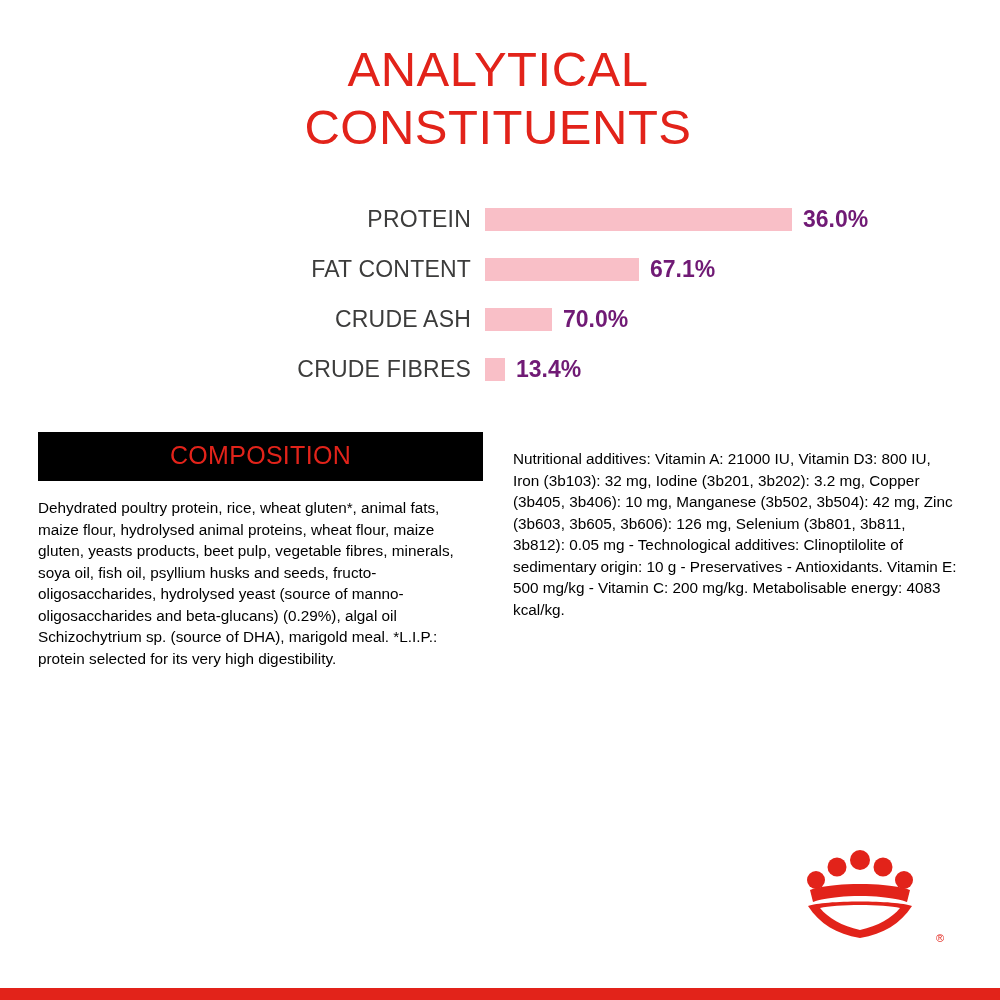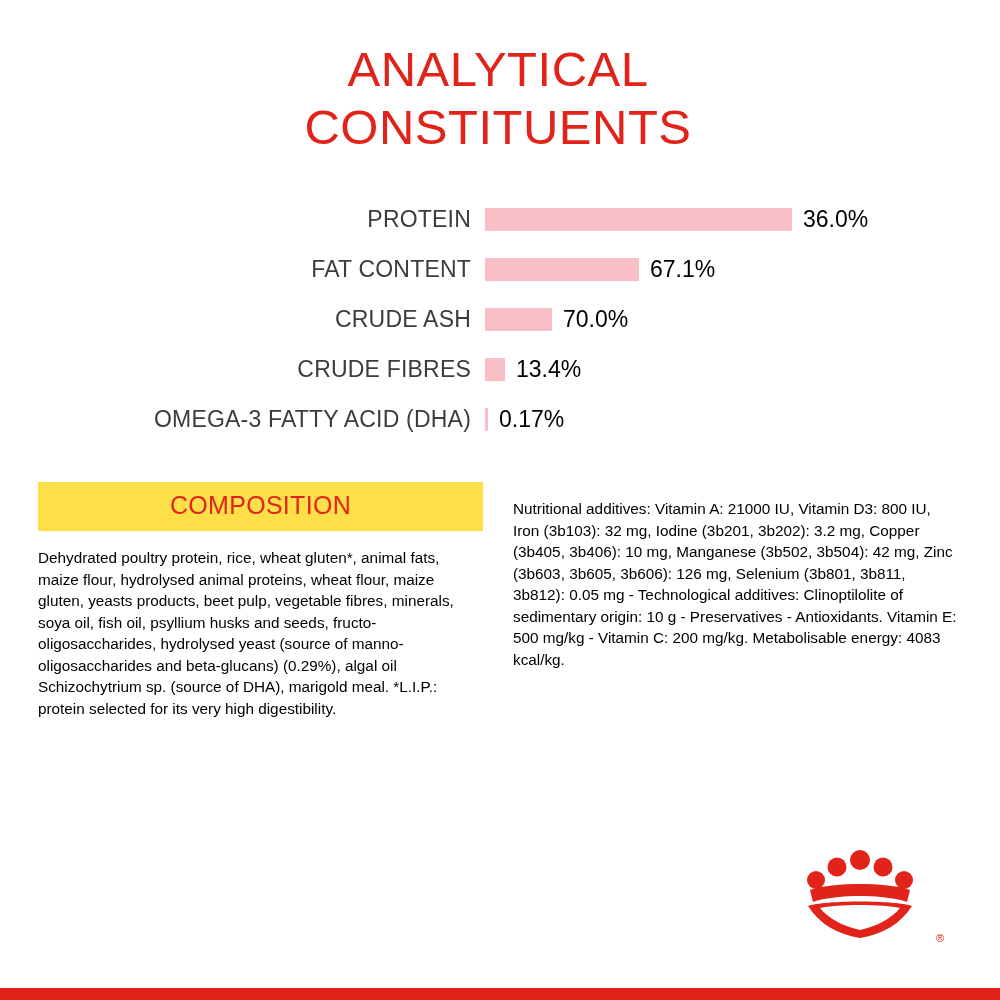--- a/index.html
+++ b/index.html
@@ -62,38 +62,38 @@
     display: flex;
     align-items: center;
   }
   .bar {
     height: 23px;
     background: #f9bfc7;
     display: block;
   }
   .bar-value {
     font-size: 23px;
-    font-weight: normal;
-    color: #000000;
+    font-weight: bold;
+    color: #701a75;
     margin-left: 11px;
     white-space: nowrap;
   }
 
   
   .panels {
     display: flex;
     margin-top: 38px;
     padding: 0 38px;
     gap: 30px;
   }
   .panel {
     width: 448px;
   }
   .panel-header {
-    background: #fde047;
+    background: #000000;
     color: #e2231a;
     font-size: 25px;
     text-align: center;
     padding: 9px 0 11px 0;
     letter-spacing: 0.3px;
   }
   .panel-header .small {
     font-size: 25px;
   }
   .panel-body {
@@ -166,27 +166,20 @@
     </div>
 
     <div class="row">
       <div class="row-label">CRUDE FIBRES</div>
       <div class="bar-wrap">
         <span class="bar" style="width:20px"></span>
         <span class="bar-value">13.4%</span>
       </div>
     </div>
 
-    <div class="row">
-      <div class="row-label">OMEGA-3 FATTY ACID (DHA)</div>
-      <div class="bar-wrap">
-        <span class="bar" style="width:3px"></span>
-        <span class="bar-value">0.17%</span>
-      </div>
-    </div>
 
   </div>
 
   <div class="panels">
 
     <div class="panel">
       <div class="panel-header">COMPOSITION</div>
       <div class="panel-body">Dehydrated poultry protein, rice, wheat gluten*, animal fats, maize flour, hydrolysed animal proteins, wheat flour, maize gluten, yeasts products, beet pulp, vegetable fibres, minerals, soya oil, fish oil, psyllium husks and seeds, fructo-oligosaccharides, hydrolysed yeast (source of manno-oligosaccharides and beta-glucans) (0.29%), algal oil Schizochytrium sp. (source of DHA), marigold meal. *L.I.P.: protein selected for its very high digestibility.</div>
     </div>
 

